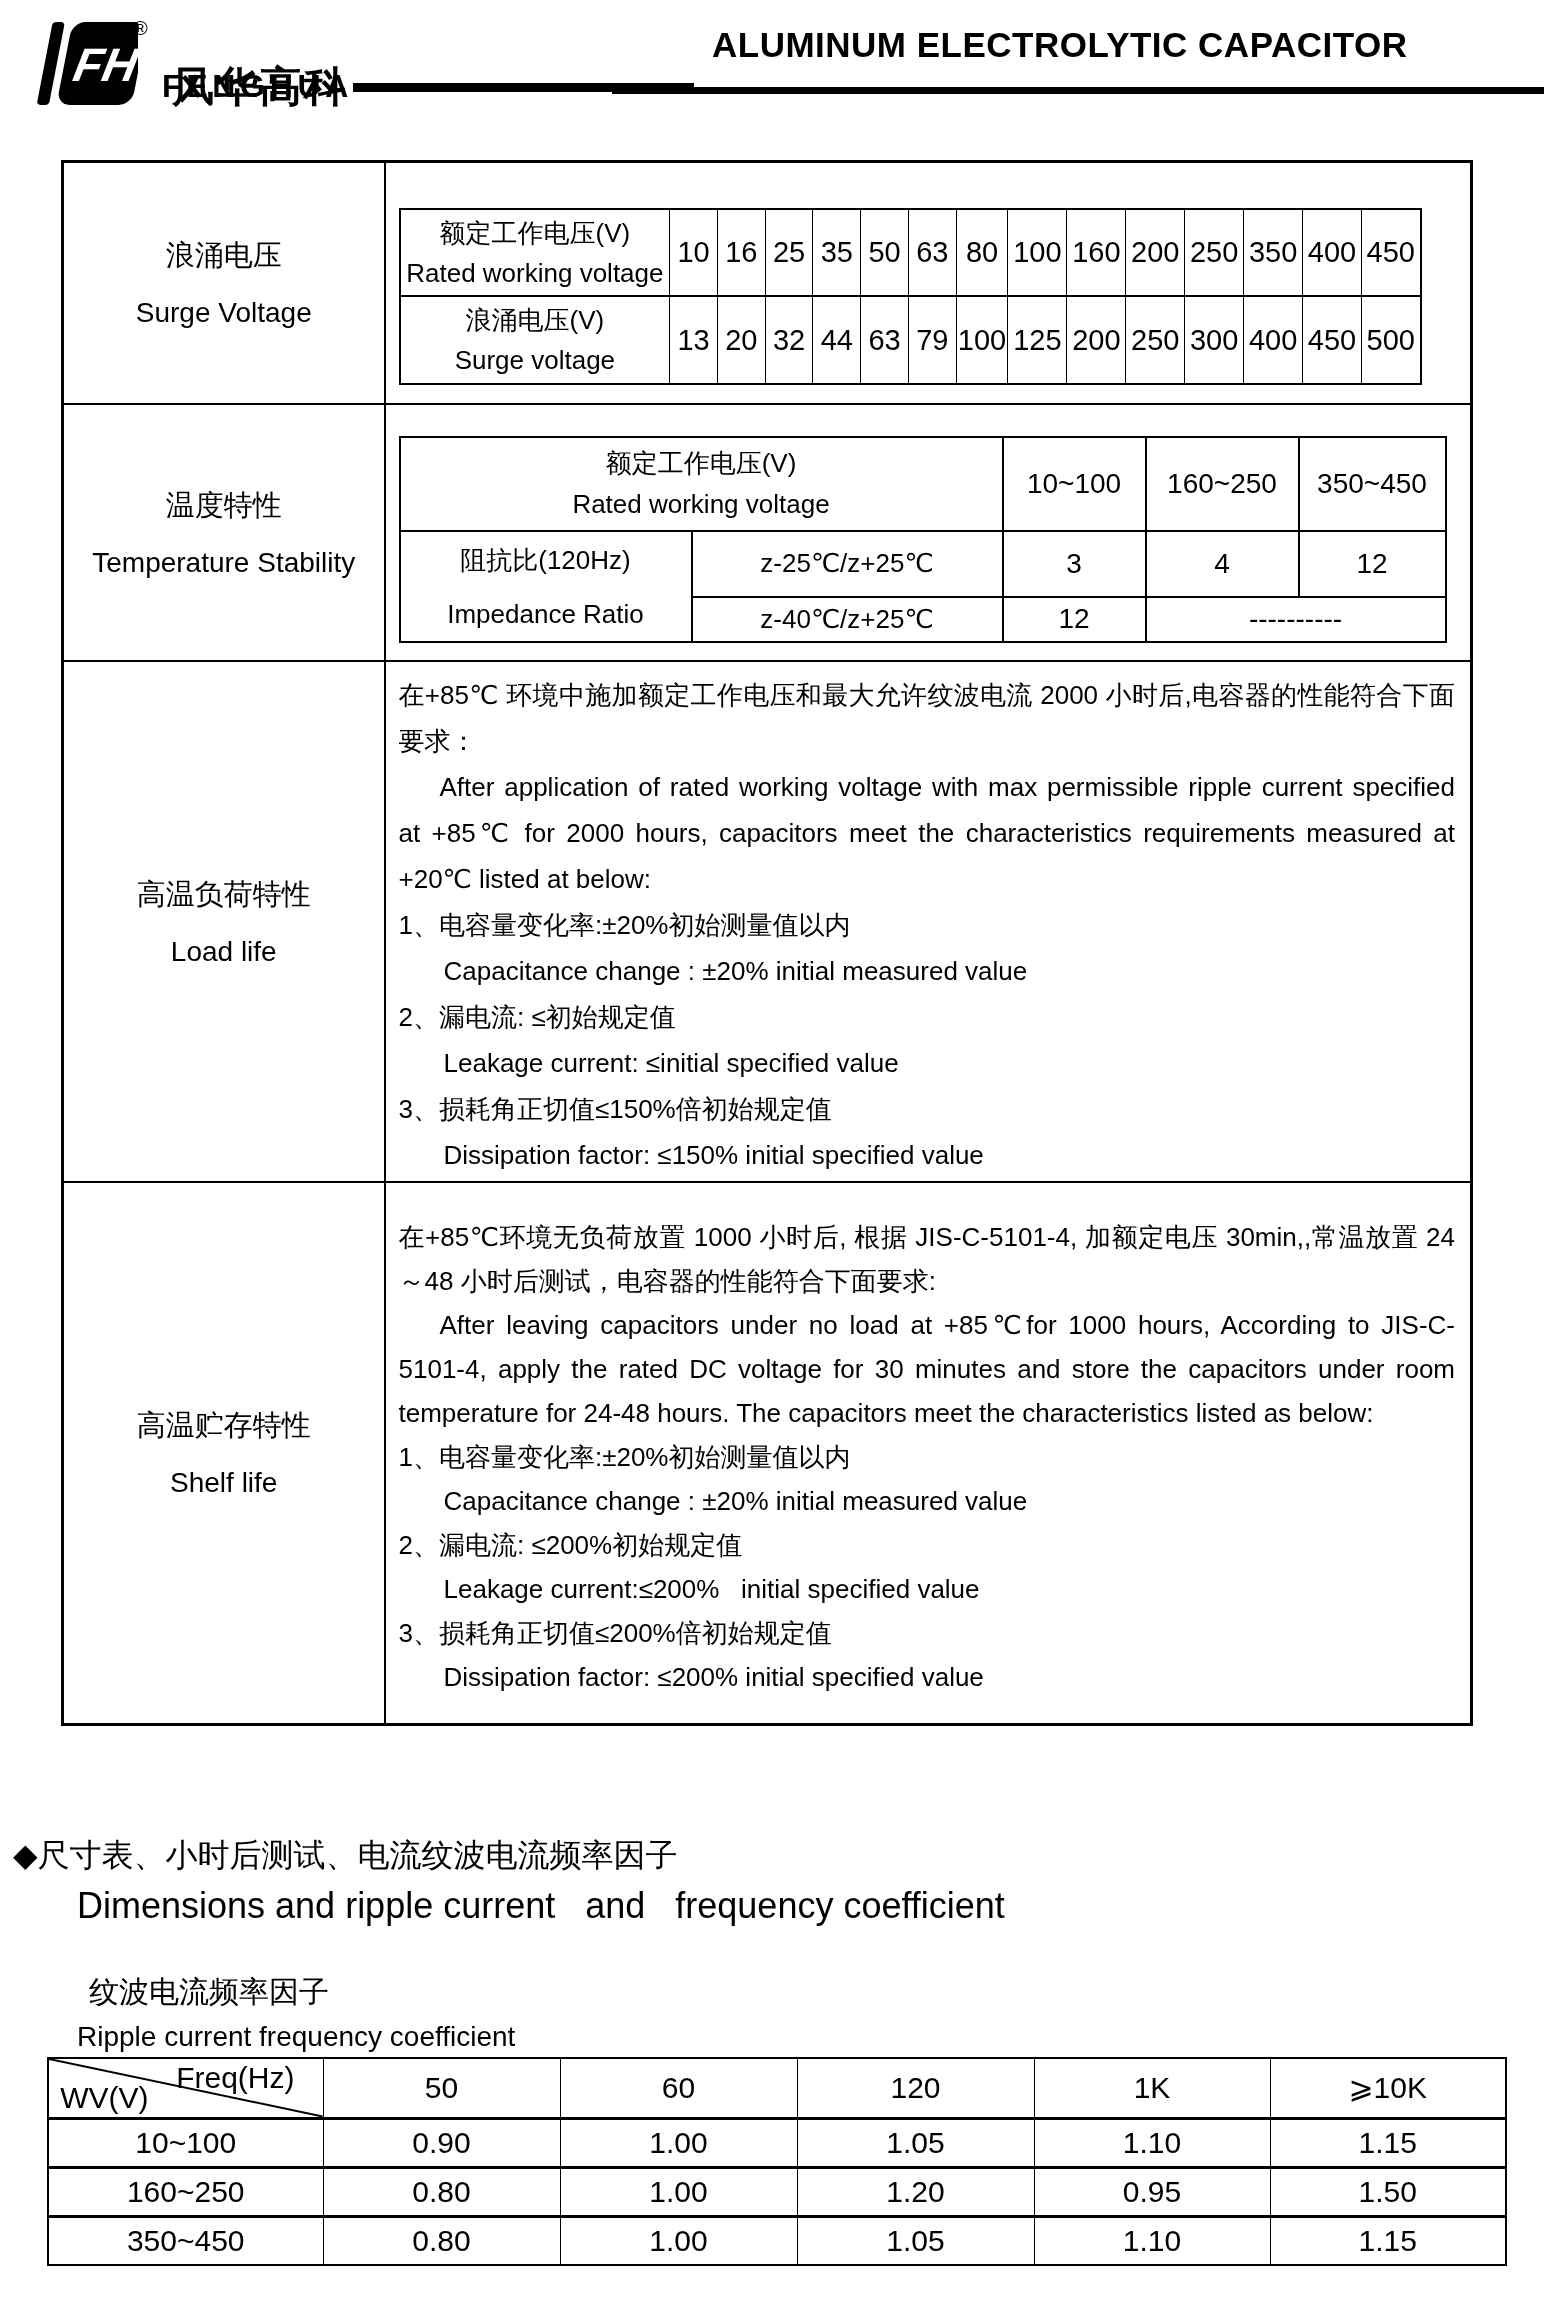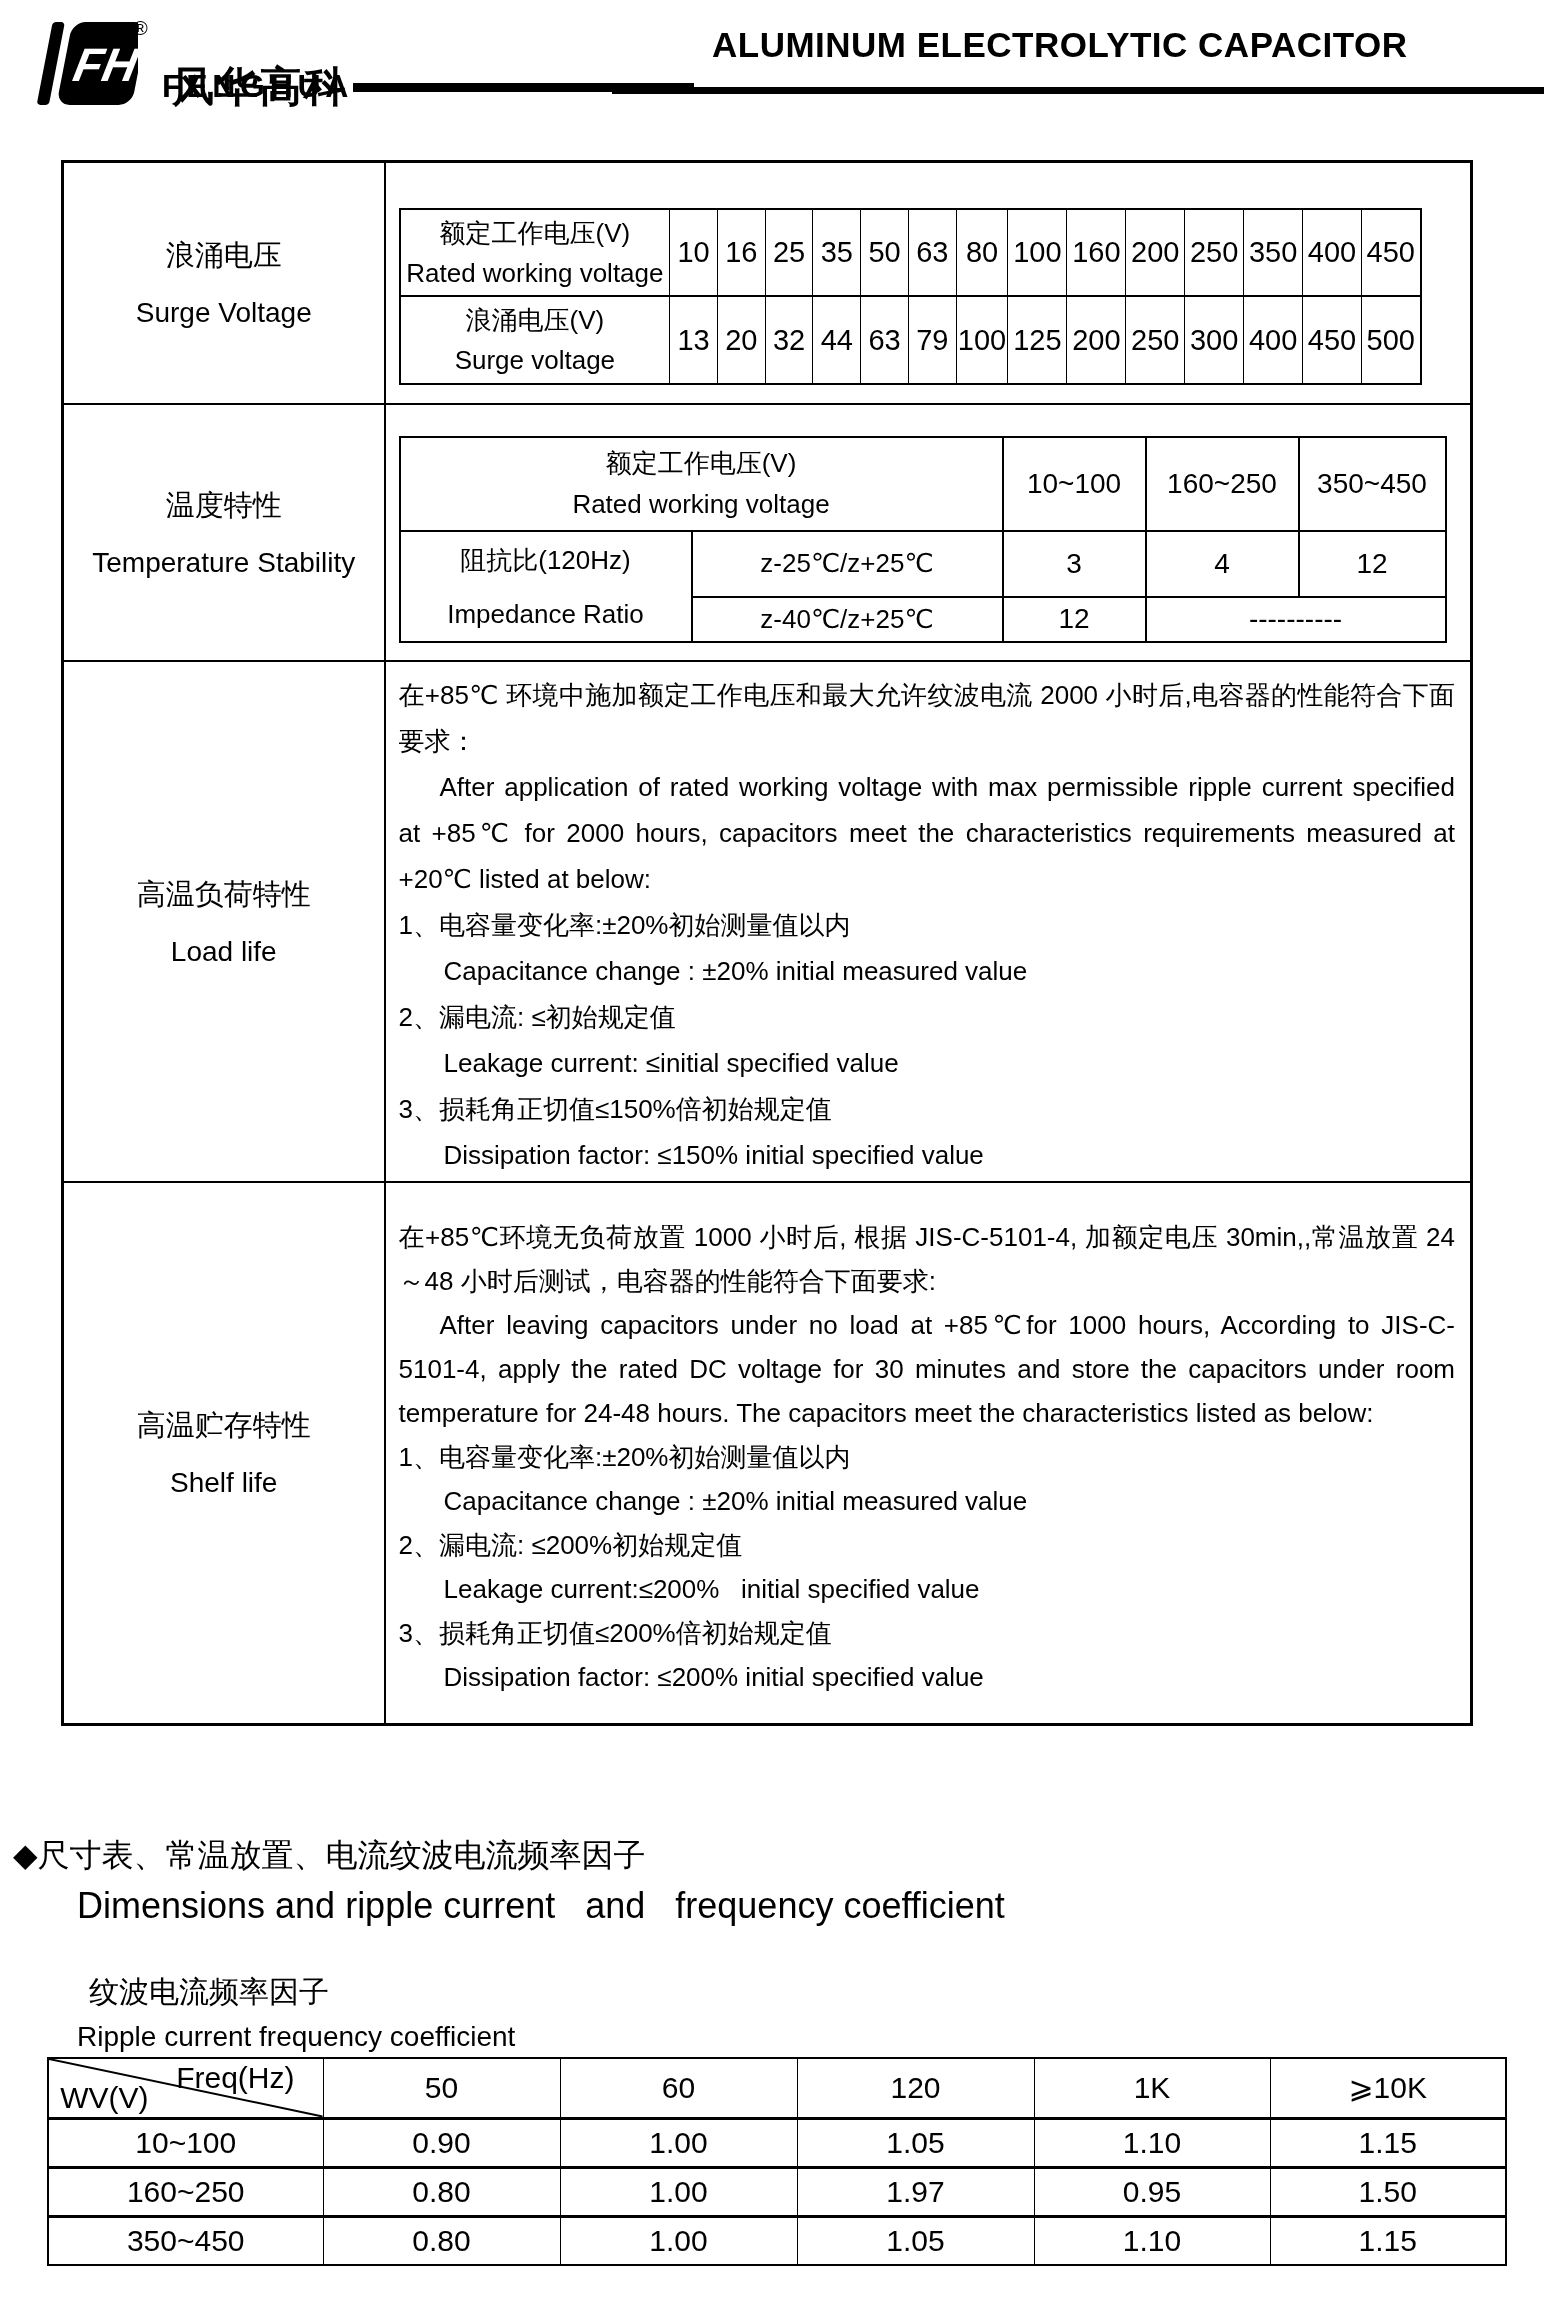--- a/index.html
+++ b/index.html
@@ -231,21 +231,21 @@
       <div class="item-en pre">Capacitance change : ±20% initial measured value</div>
       <div class="item-cn">2、漏电流: ≤200%初始规定值</div>
       <div class="item-en pre">Leakage current:≤200%   initial specified value</div>
       <div class="item-cn">3、损耗角正切值≤200%倍初始规定值</div>
       <div class="item-en pre">Dissipation factor: ≤200% initial specified value</div>
     </td>
   </tr>
   </tbody>
 </table>
 
-<div id="sec-heading-cn"><span>◆</span><span>尺寸表、常温放置、电流纹波电流频率因子</span></div>
+<div id="sec-heading-cn"><span>◆</span><span>尺寸表、小时后测试、电流纹波电流频率因子</span></div>
 <div id="sec-heading-en">Dimensions and ripple current   and   frequency coefficient</div>
 <div id="sub-heading-cn">纹波电流频率因子</div>
 <div id="sub-heading-en">Ripple current frequency coefficient</div>
 
 <table id="freq-table">
   <colgroup>
     <col style="width:275px;">
       <col style="width:237px;">
       <col style="width:237px;">
       <col style="width:237px;">
@@ -272,21 +272,21 @@
     <td>0.90</td>
     <td>1.00</td>
     <td>1.05</td>
     <td>1.10</td>
     <td>1.15</td>
   </tr>
   <tr class="data-row" style="height:49px;">
     <td>160~250</td>
     <td>0.80</td>
     <td>1.00</td>
-    <td>1.97</td>
+    <td>1.20</td>
     <td>0.95</td>
     <td>1.50</td>
   </tr>
   <tr class="data-row" style="height:49px;">
     <td>350~450</td>
     <td>0.80</td>
     <td>1.00</td>
     <td>1.05</td>
     <td>1.10</td>
     <td>1.15</td>

